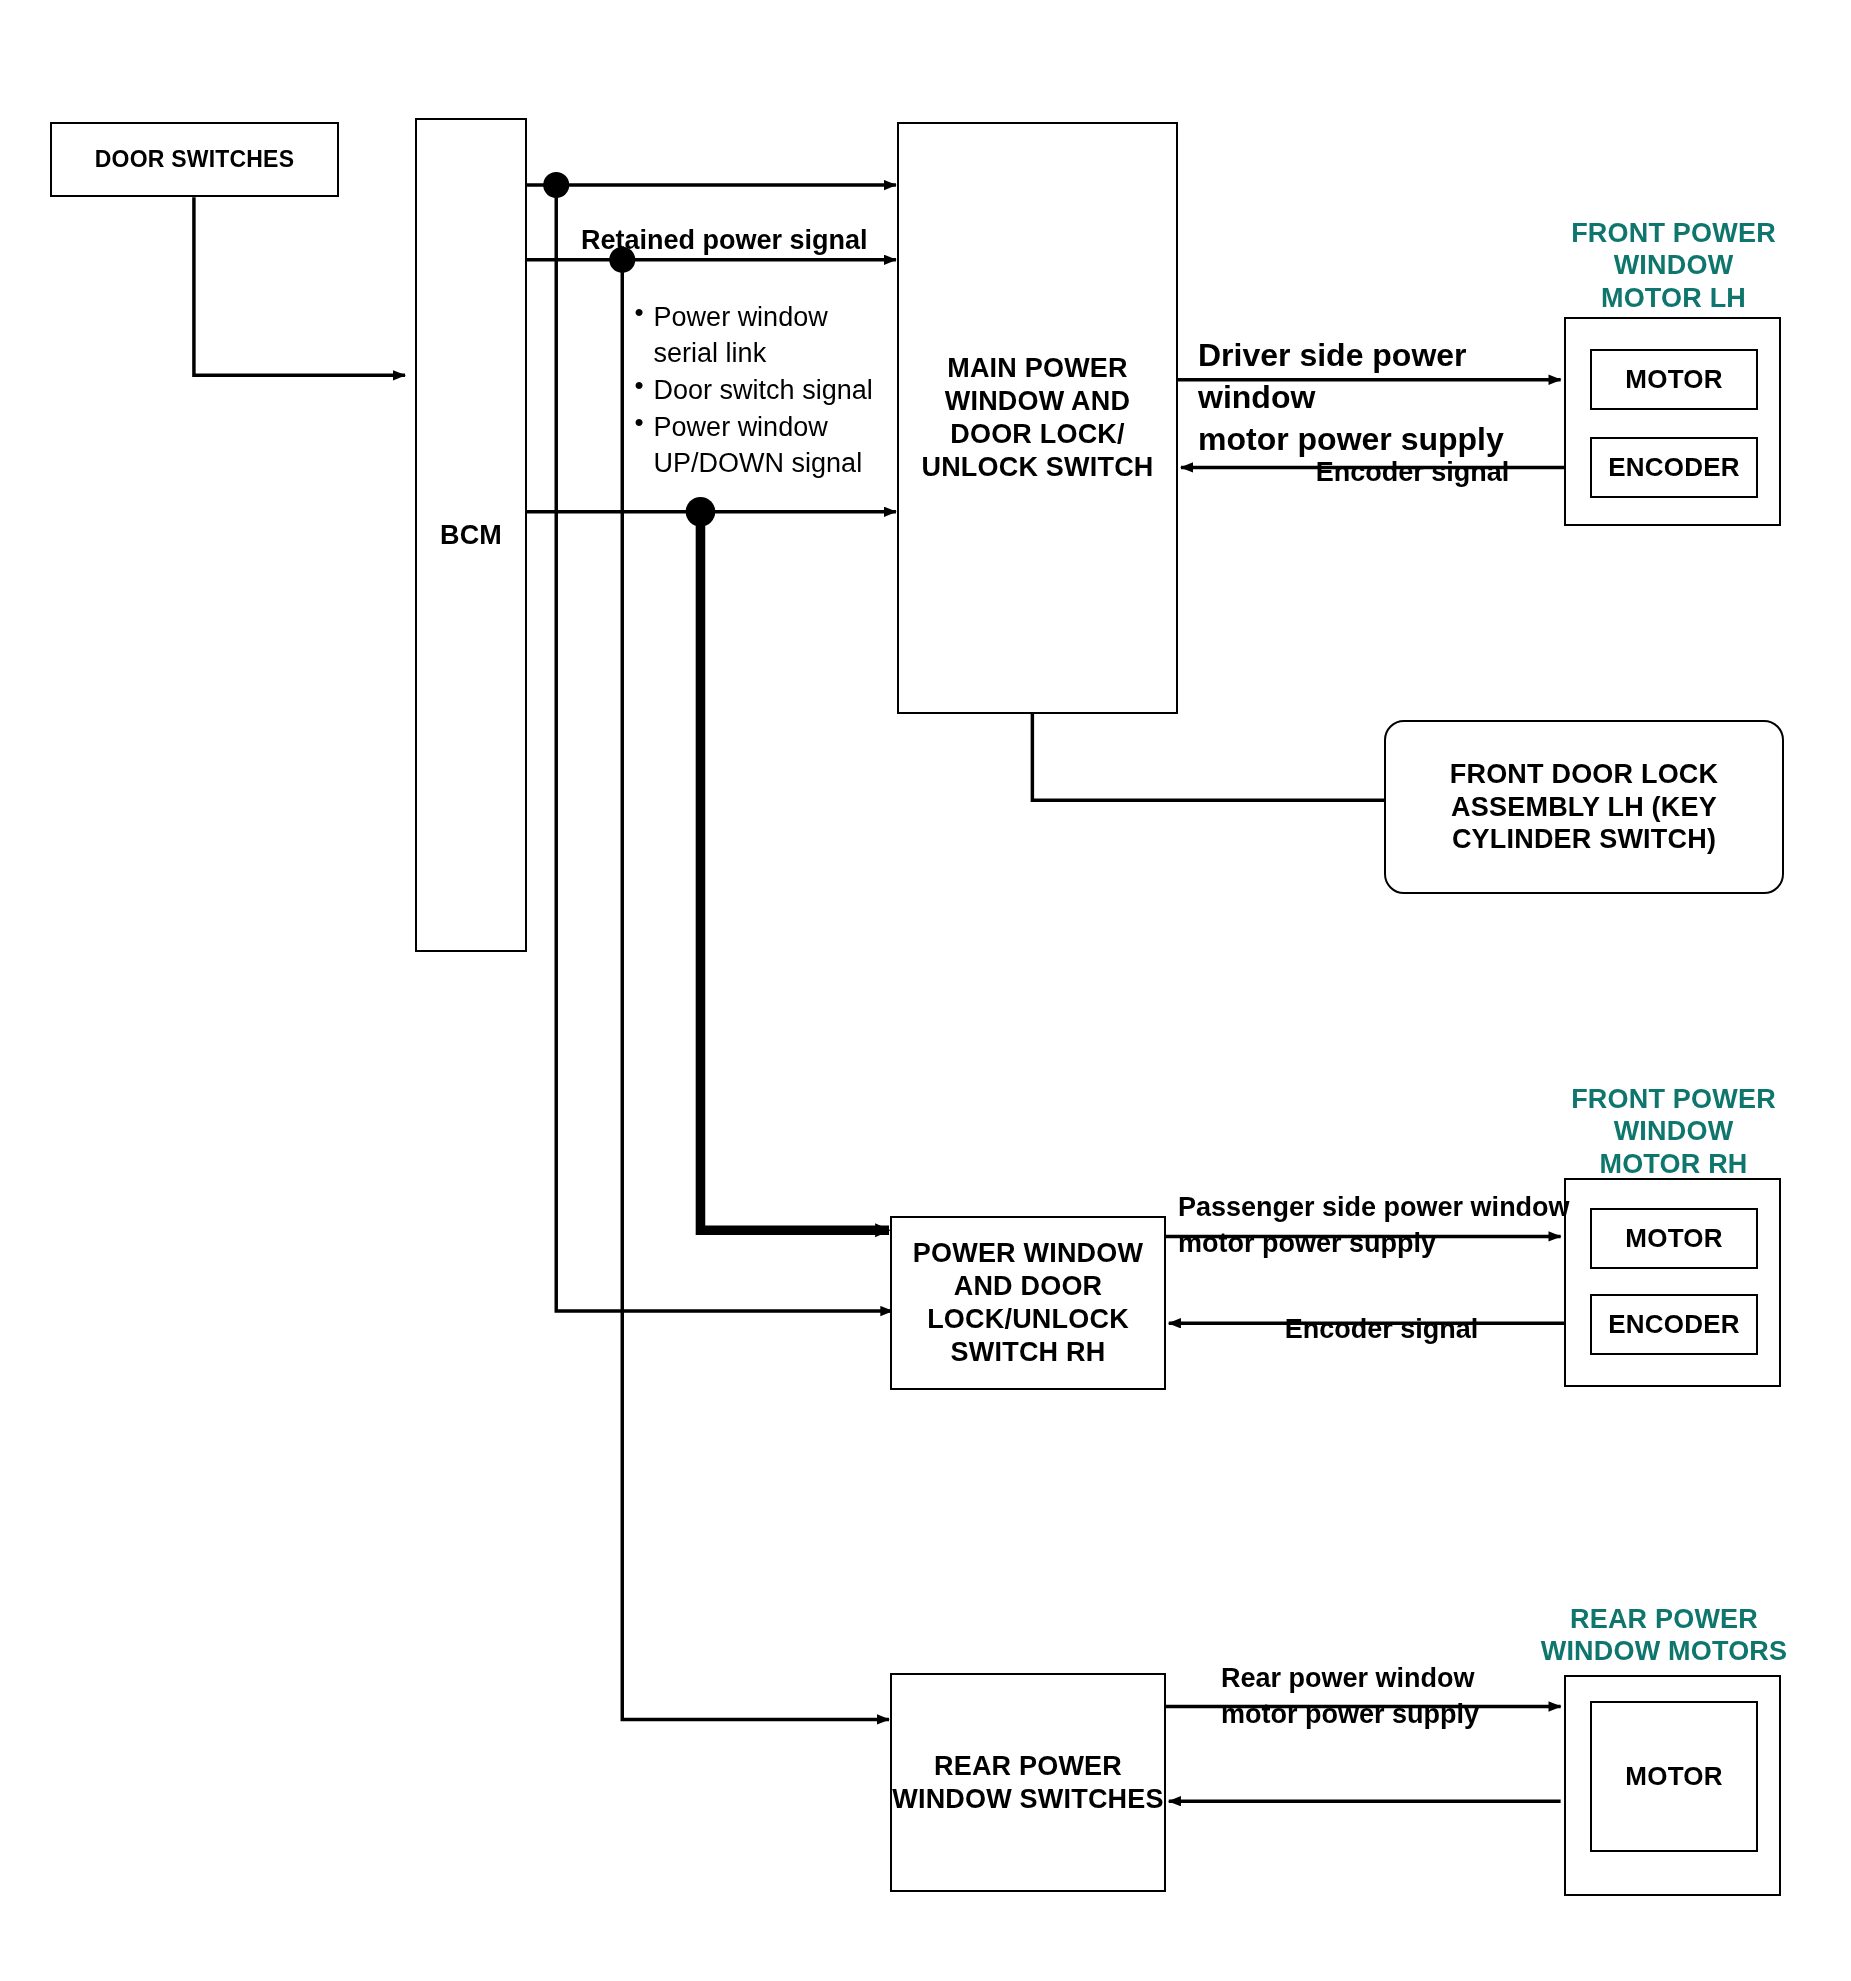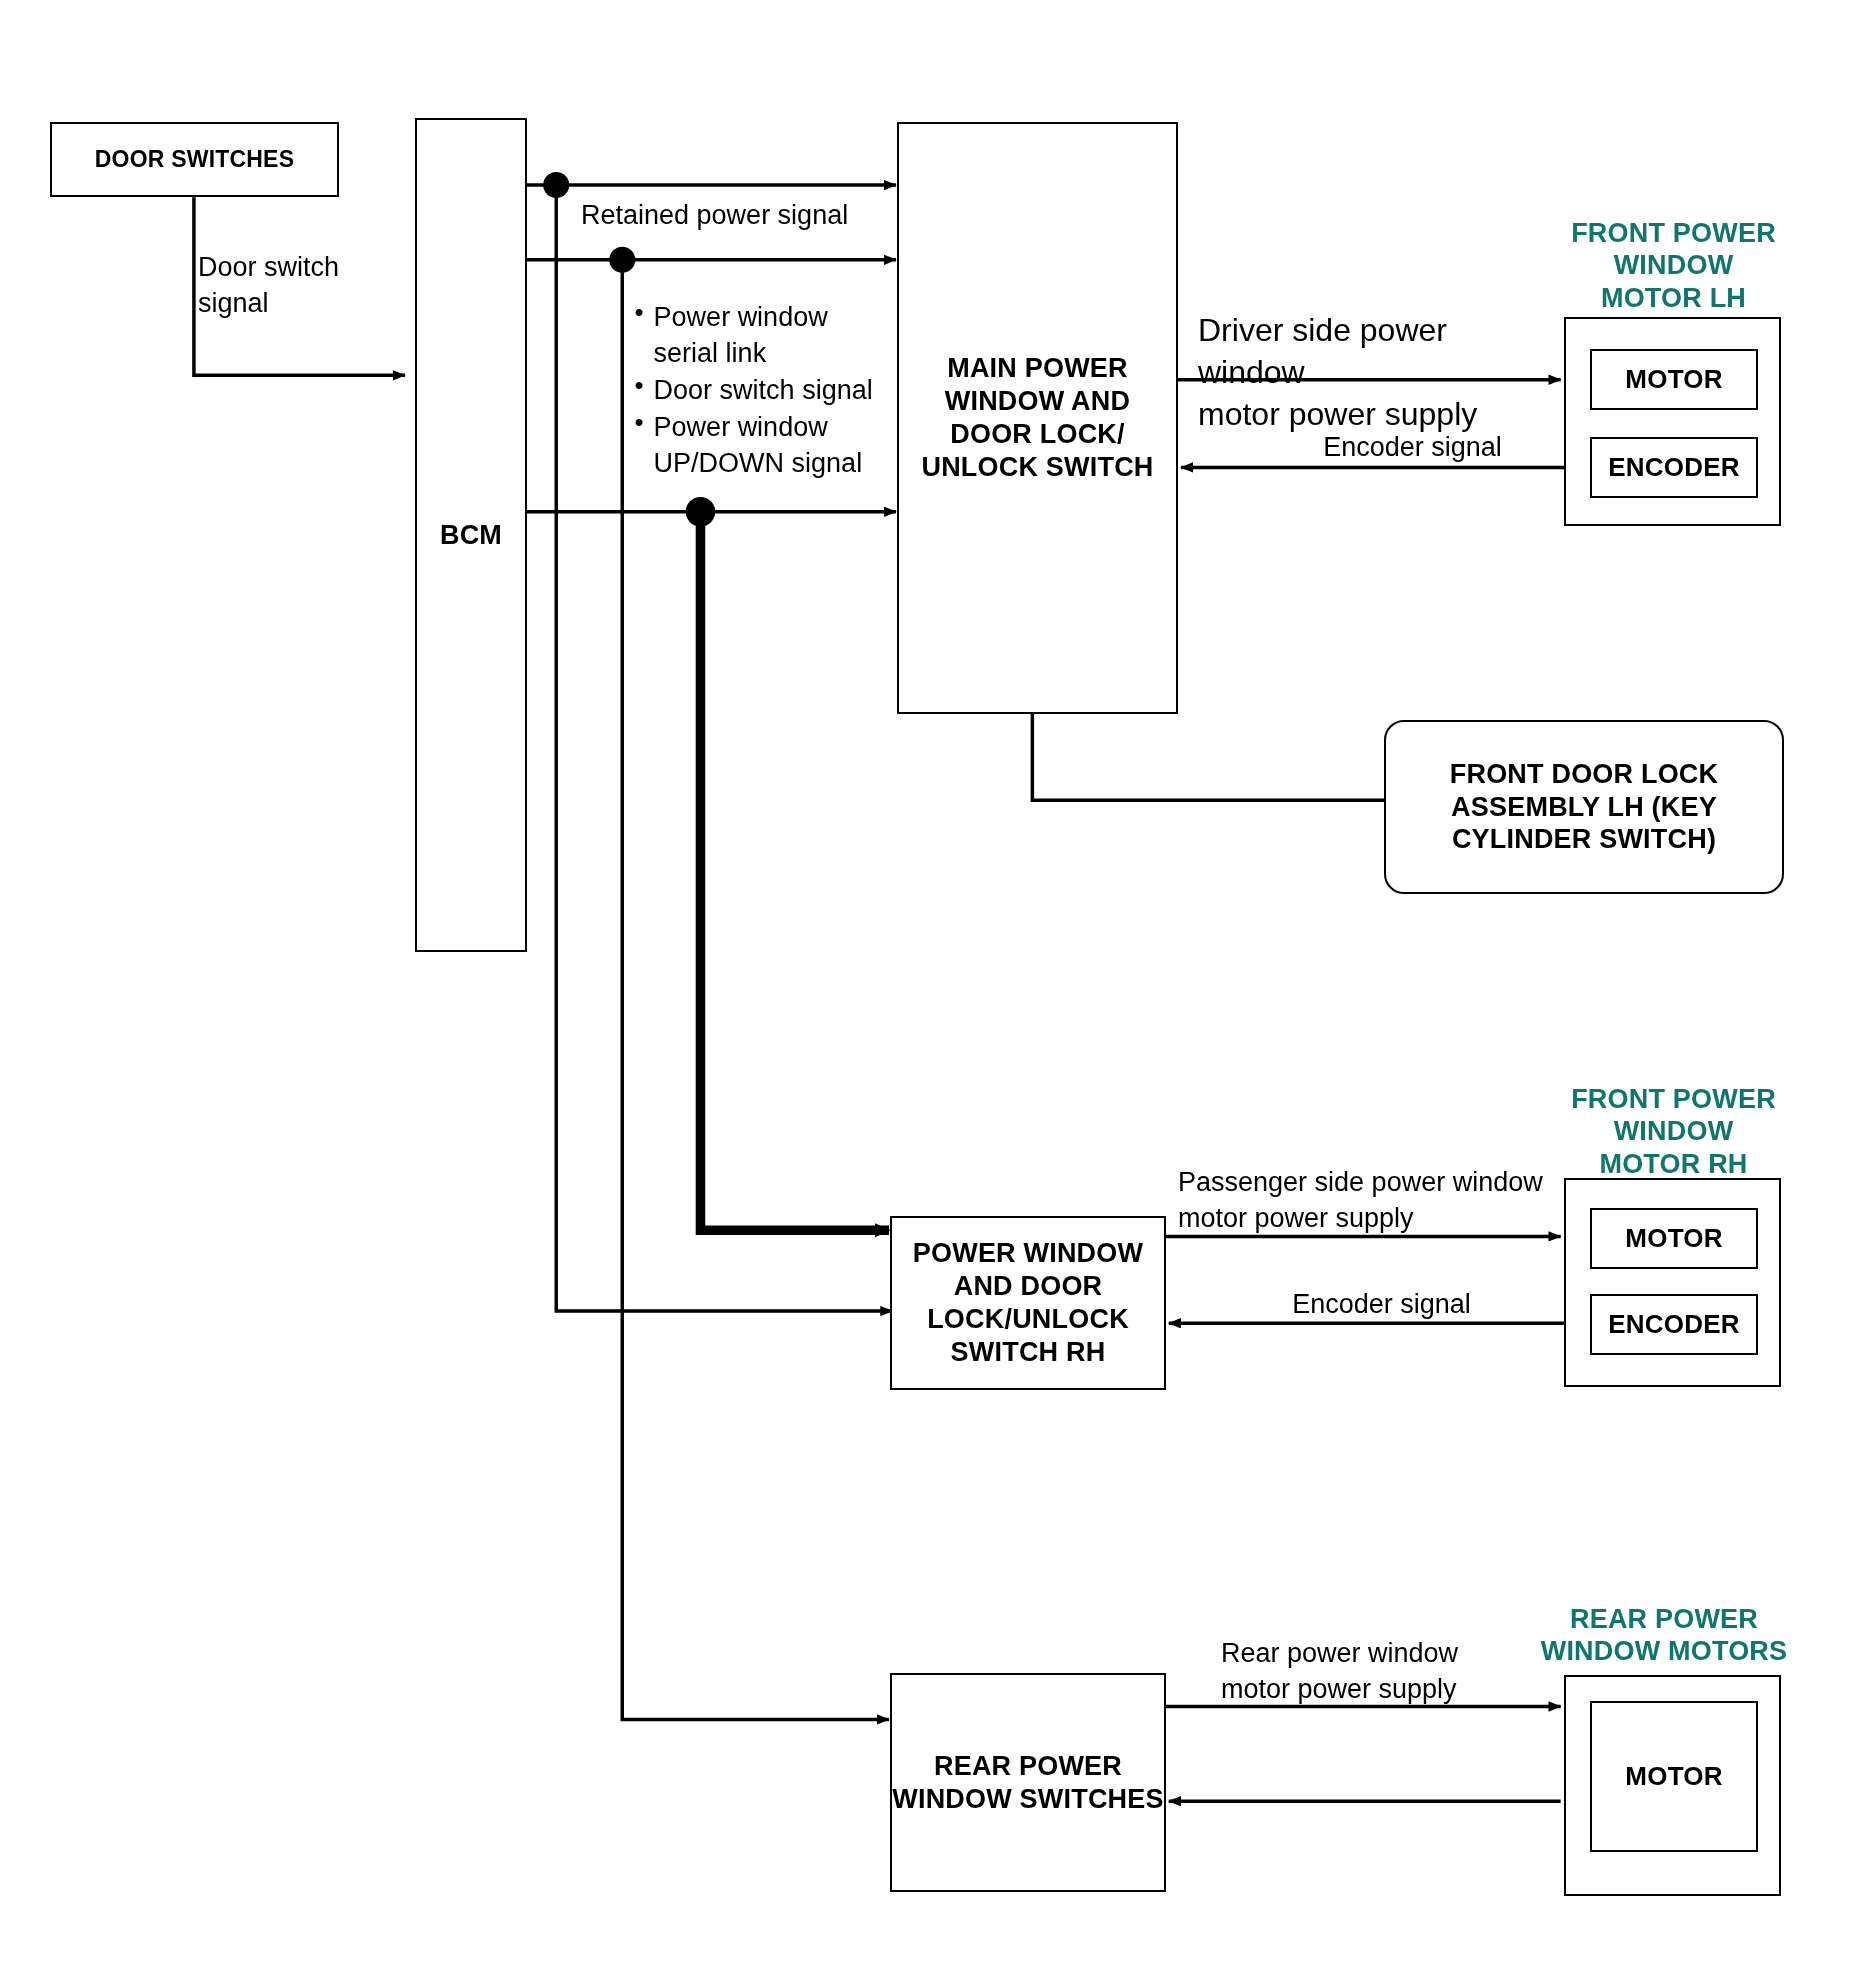--- a/index.html
+++ b/index.html
@@ -43,21 +43,22 @@
     font-weight: bold;
     text-align: center;
     color: #0f766e;
     line-height: 1.2;
     letter-spacing: 0.2px;
   }
   .sig {
     position: absolute;
     color: #000000;
     line-height: 1.32;
-    font-weight: normal;
+    font-weight: bold;
+    margin-top: 25px;
   }
   .sig-bullets {
     position: absolute;
     color: #000000;
     line-height: 1.32;
   }
   .sig-bullets ul {
     margin: 0;
     padding: 0;
     list-style: none;
@@ -183,22 +184,20 @@
 WINDOW SWITCHES</span>
   </div>
 
   <div class="title-text" style="left:1503px; top:1603px; width:322px; font-size:27px; white-space:pre-line;">REAR POWER
 WINDOW MOTORS</div>
   <div class="box" style="left:1564px; top:1675px; width:217px; height:221px;"></div>
   <div class="box" style="left:1590px; top:1701px; width:168px; height:151px;">
     <span class="box-label" style="font-size:26px;">MOTOR</span>
   </div>
 
-  <div class="sig" style="left:198px; top:250px; width:226px; font-size:27px; white-space:pre-line;">Door switch
-signal</div>
 
   <div class="sig" style="left:581px; top:198px; width:330px; font-size:27px;">Retained power signal</div>
 
   <div class="sig-bullets" style="left:631px; top:300px; width:261px; font-size:27px;">
     <ul>
       <li style="white-space:pre-line;">Power window
 serial link</li>
       <li style="white-space:pre-line;">Door switch signal</li>
       <li style="white-space:pre-line;">Power window
 UP/DOWN signal</li>

